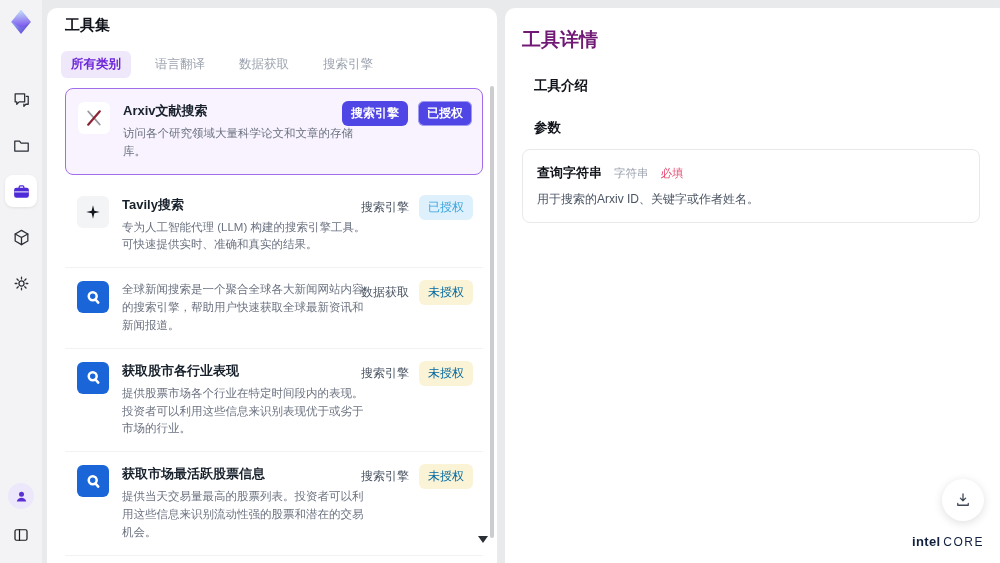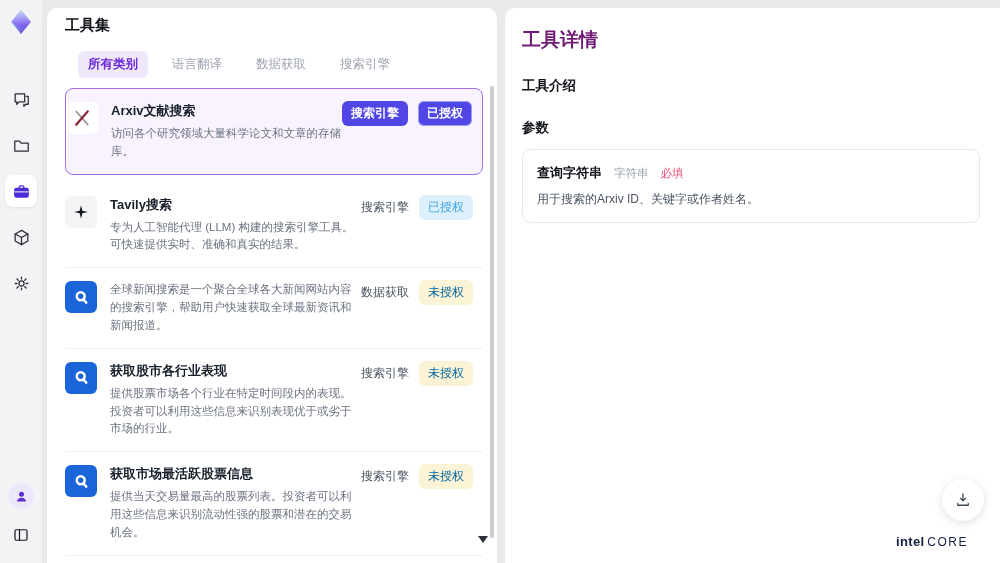--- a/index.html
+++ b/index.html
@@ -19,26 +19,26 @@
   .nav-btn.active svg { stroke:#4f2bd8; fill:#4f2bd8; }
   .sidebar-bottom { margin-top:auto; margin-bottom:12px; display:flex; flex-direction:column; gap:10px; align-items:center; }
   .avatar { width:26px; height:26px; border-radius:50%; background:#ece7fb; display:flex; align-items:center; justify-content:center; cursor:pointer; }
   .avatar svg { width:15px; height:15px; fill:#5b2fd6; }
   .collapse svg { width:18px; height:18px; stroke:#16181d; stroke-width:1.6; fill:none; }
 
   
   .left-panel { position:absolute; left:47px; top:8px; width:450px; height:555px; background:#fff;
                 border-radius:10px 10px 0 0; overflow:hidden; }
   .panel-title { font-size:15px; font-weight:bold; color:#10131a; padding:8px 0 0 18px; }
-  .tabs { display:flex; gap:14px; margin:16px 0 10px 31px; }
+  .tabs { display:flex; gap:14px; margin:16px 0 10px 14px; }
   .tab { font-size:12.5px; color:#9ca3af; padding:5px 10px; border-radius:6px; cursor:pointer; white-space:nowrap; }
   .tab.active { background:#efe8fb; color:#6d28d9; font-weight:bold; }
 
   .tool-list { margin:0 14px 0 18px; position:relative; }
-  .tool-item { position:relative; display:flex; padding:13px 10px 13px 0; cursor:pointer; }
+  .tool-item { position:relative; display:flex; padding:13px 10px 13px 12px; cursor:pointer; }
   .tool-item.selected { border:1.5px solid #a06ee9; background:#f8f3fe; border-radius:8px; margin-bottom:8px; }
   .tool-item.plain { border-bottom:1px solid #f1f2f4; }
   .tool-icon { width:32px; height:32px; border-radius:6px; flex:0 0 32px; margin-right:13px;
                display:flex; align-items:center; justify-content:center; }
   .tool-icon.white { background:#ffffff; }
   .tool-icon.gray  { background:#f3f4f6; }
   .tool-icon.blue  { background:#1a66d9; }
   .tool-body { width:246px; }
   .tool-name { font-size:13px; font-weight:bold; color:#17202b; margin-bottom:5px; }
   .tool-desc { font-size:11.5px; line-height:1.55; color:#6b7280; }
@@ -53,35 +53,35 @@
   .scrollbar { position:absolute; right:3px; top:78px; width:4px; height:452px;
                background:#cbcdd1; border-radius:2px; cursor:pointer; }
   .scroll-arrow { position:absolute; right:9px; bottom:20px; width:0; height:0;
                   border-left:5px solid transparent; border-right:5px solid transparent;
                   border-top:7px solid #2b2f36; cursor:pointer; }
 
   
   .right-panel { position:absolute; left:505px; top:8px; width:495px; height:555px;
                  background:#fff; border-radius:10px 0 0 0; padding:19px 20px 0 17px; }
   .detail-title { font-size:19px; font-weight:bold; color:#701a75; }
-  .section-heading { font-size:13.5px; font-weight:bold; color:#10131a; margin:24px 0 12px; }
+  .section-heading { font-size:13.5px; font-weight:bold; color:#10131a; margin:24px 12px 12px; }
   .info-box { border:1px solid #e8e9eb; border-radius:8px; padding:10px 14px; font-size:12px; color:#374151; line-height:1.6; }
   .param-box { border:1px solid #e8e9eb; border-radius:8px; padding:14px; }
   .param-head { display:flex; align-items:baseline; gap:12px; margin-bottom:9px; }
   .param-name { font-size:13px; font-weight:bold; color:#10131a; }
   .param-type { font-size:11.5px; color:#9ca3af; }
   .param-required { font-size:11.5px; color:#e64d72; }
   .param-desc { font-size:12px; color:#4b5563; }
 
   
   .fab { position:absolute; right:16px; bottom:42px; width:42px; height:42px; border-radius:50%;
          background:#fff; box-shadow:0 2px 10px rgba(0,0,0,.13); display:flex; align-items:center;
          justify-content:center; cursor:pointer; z-index:6; }
   .fab svg { width:18px; height:18px; stroke:#3f4754; stroke-width:1.7; fill:none; stroke-linecap:round; stroke-linejoin:round; }
-  .brand { position:absolute; right:32px; bottom:14px; z-index:6; display:flex; align-items:baseline; gap:3px;
+  .brand { position:absolute; right:16px; bottom:14px; z-index:6; display:flex; align-items:baseline; gap:3px;
            color:#12203f; }
   .brand .b1 { font-size:13px; font-weight:bold; letter-spacing:.3px; }
   .brand .b2 { font-size:12px; letter-spacing:1.5px; font-weight:500; }
 </style>
 </head>
 <body>
 
 <div class="sidebar">
   <svg class="logo" viewBox="0 0 24 24">
     <defs>

